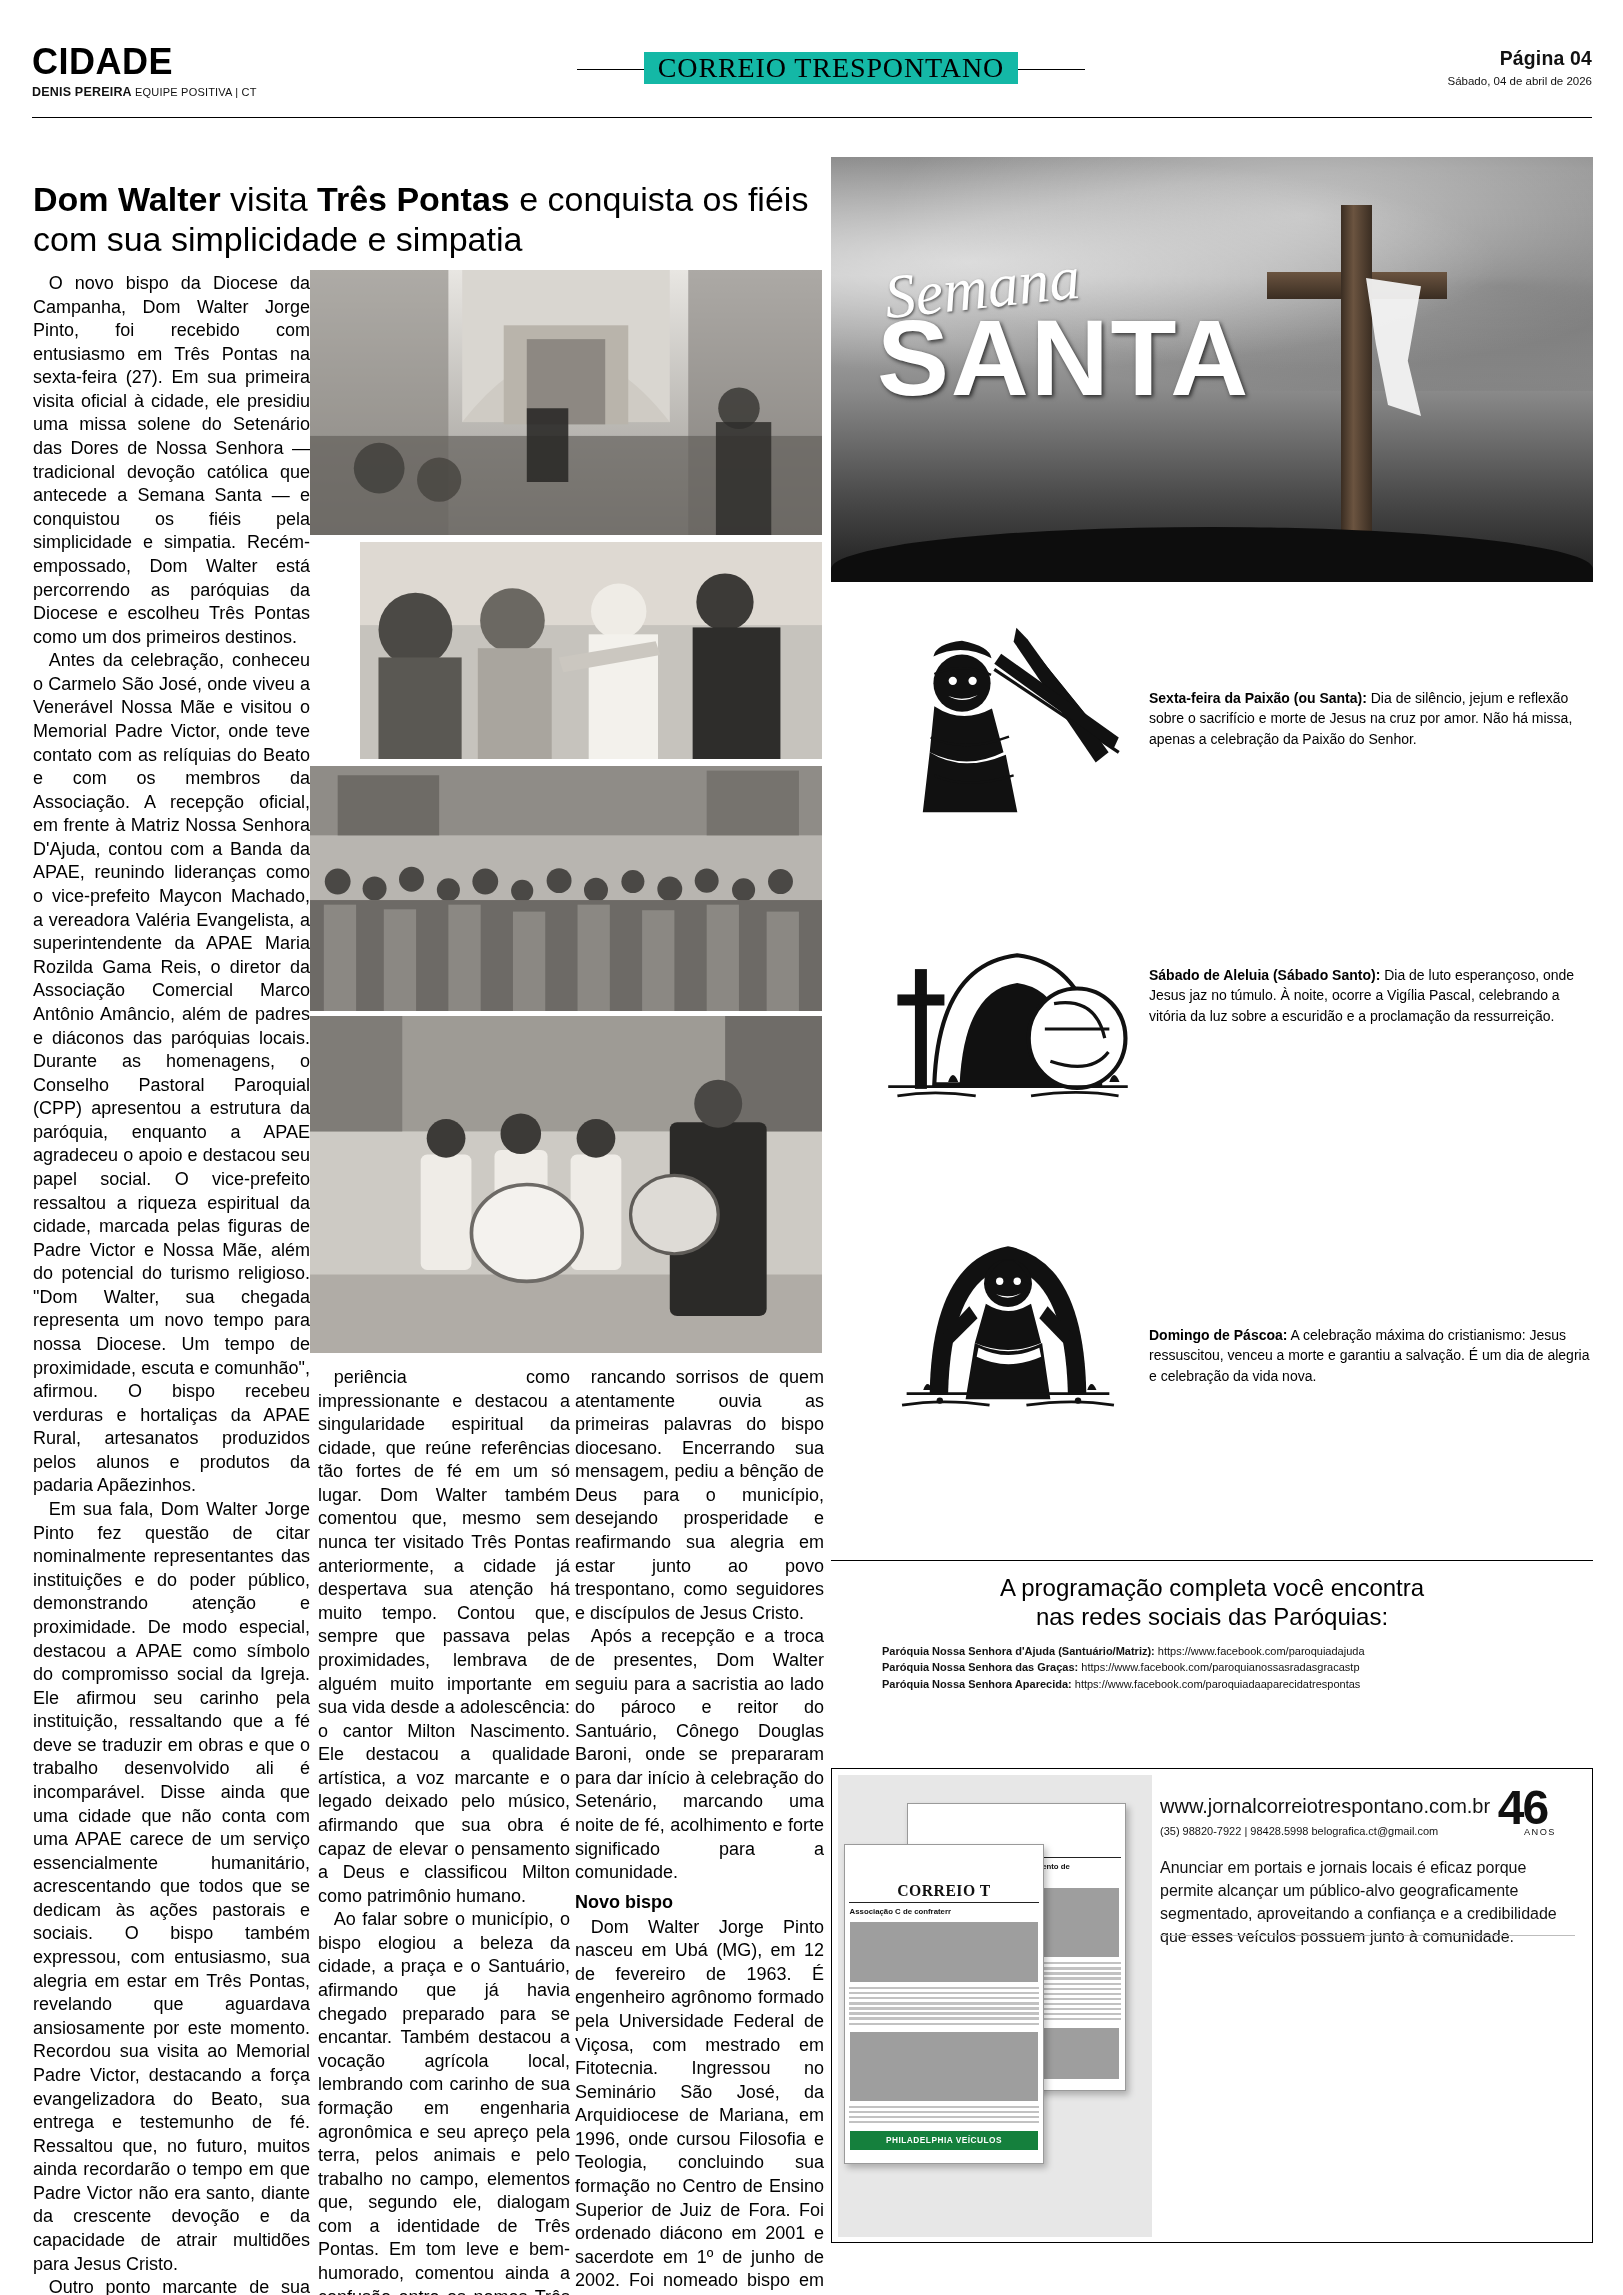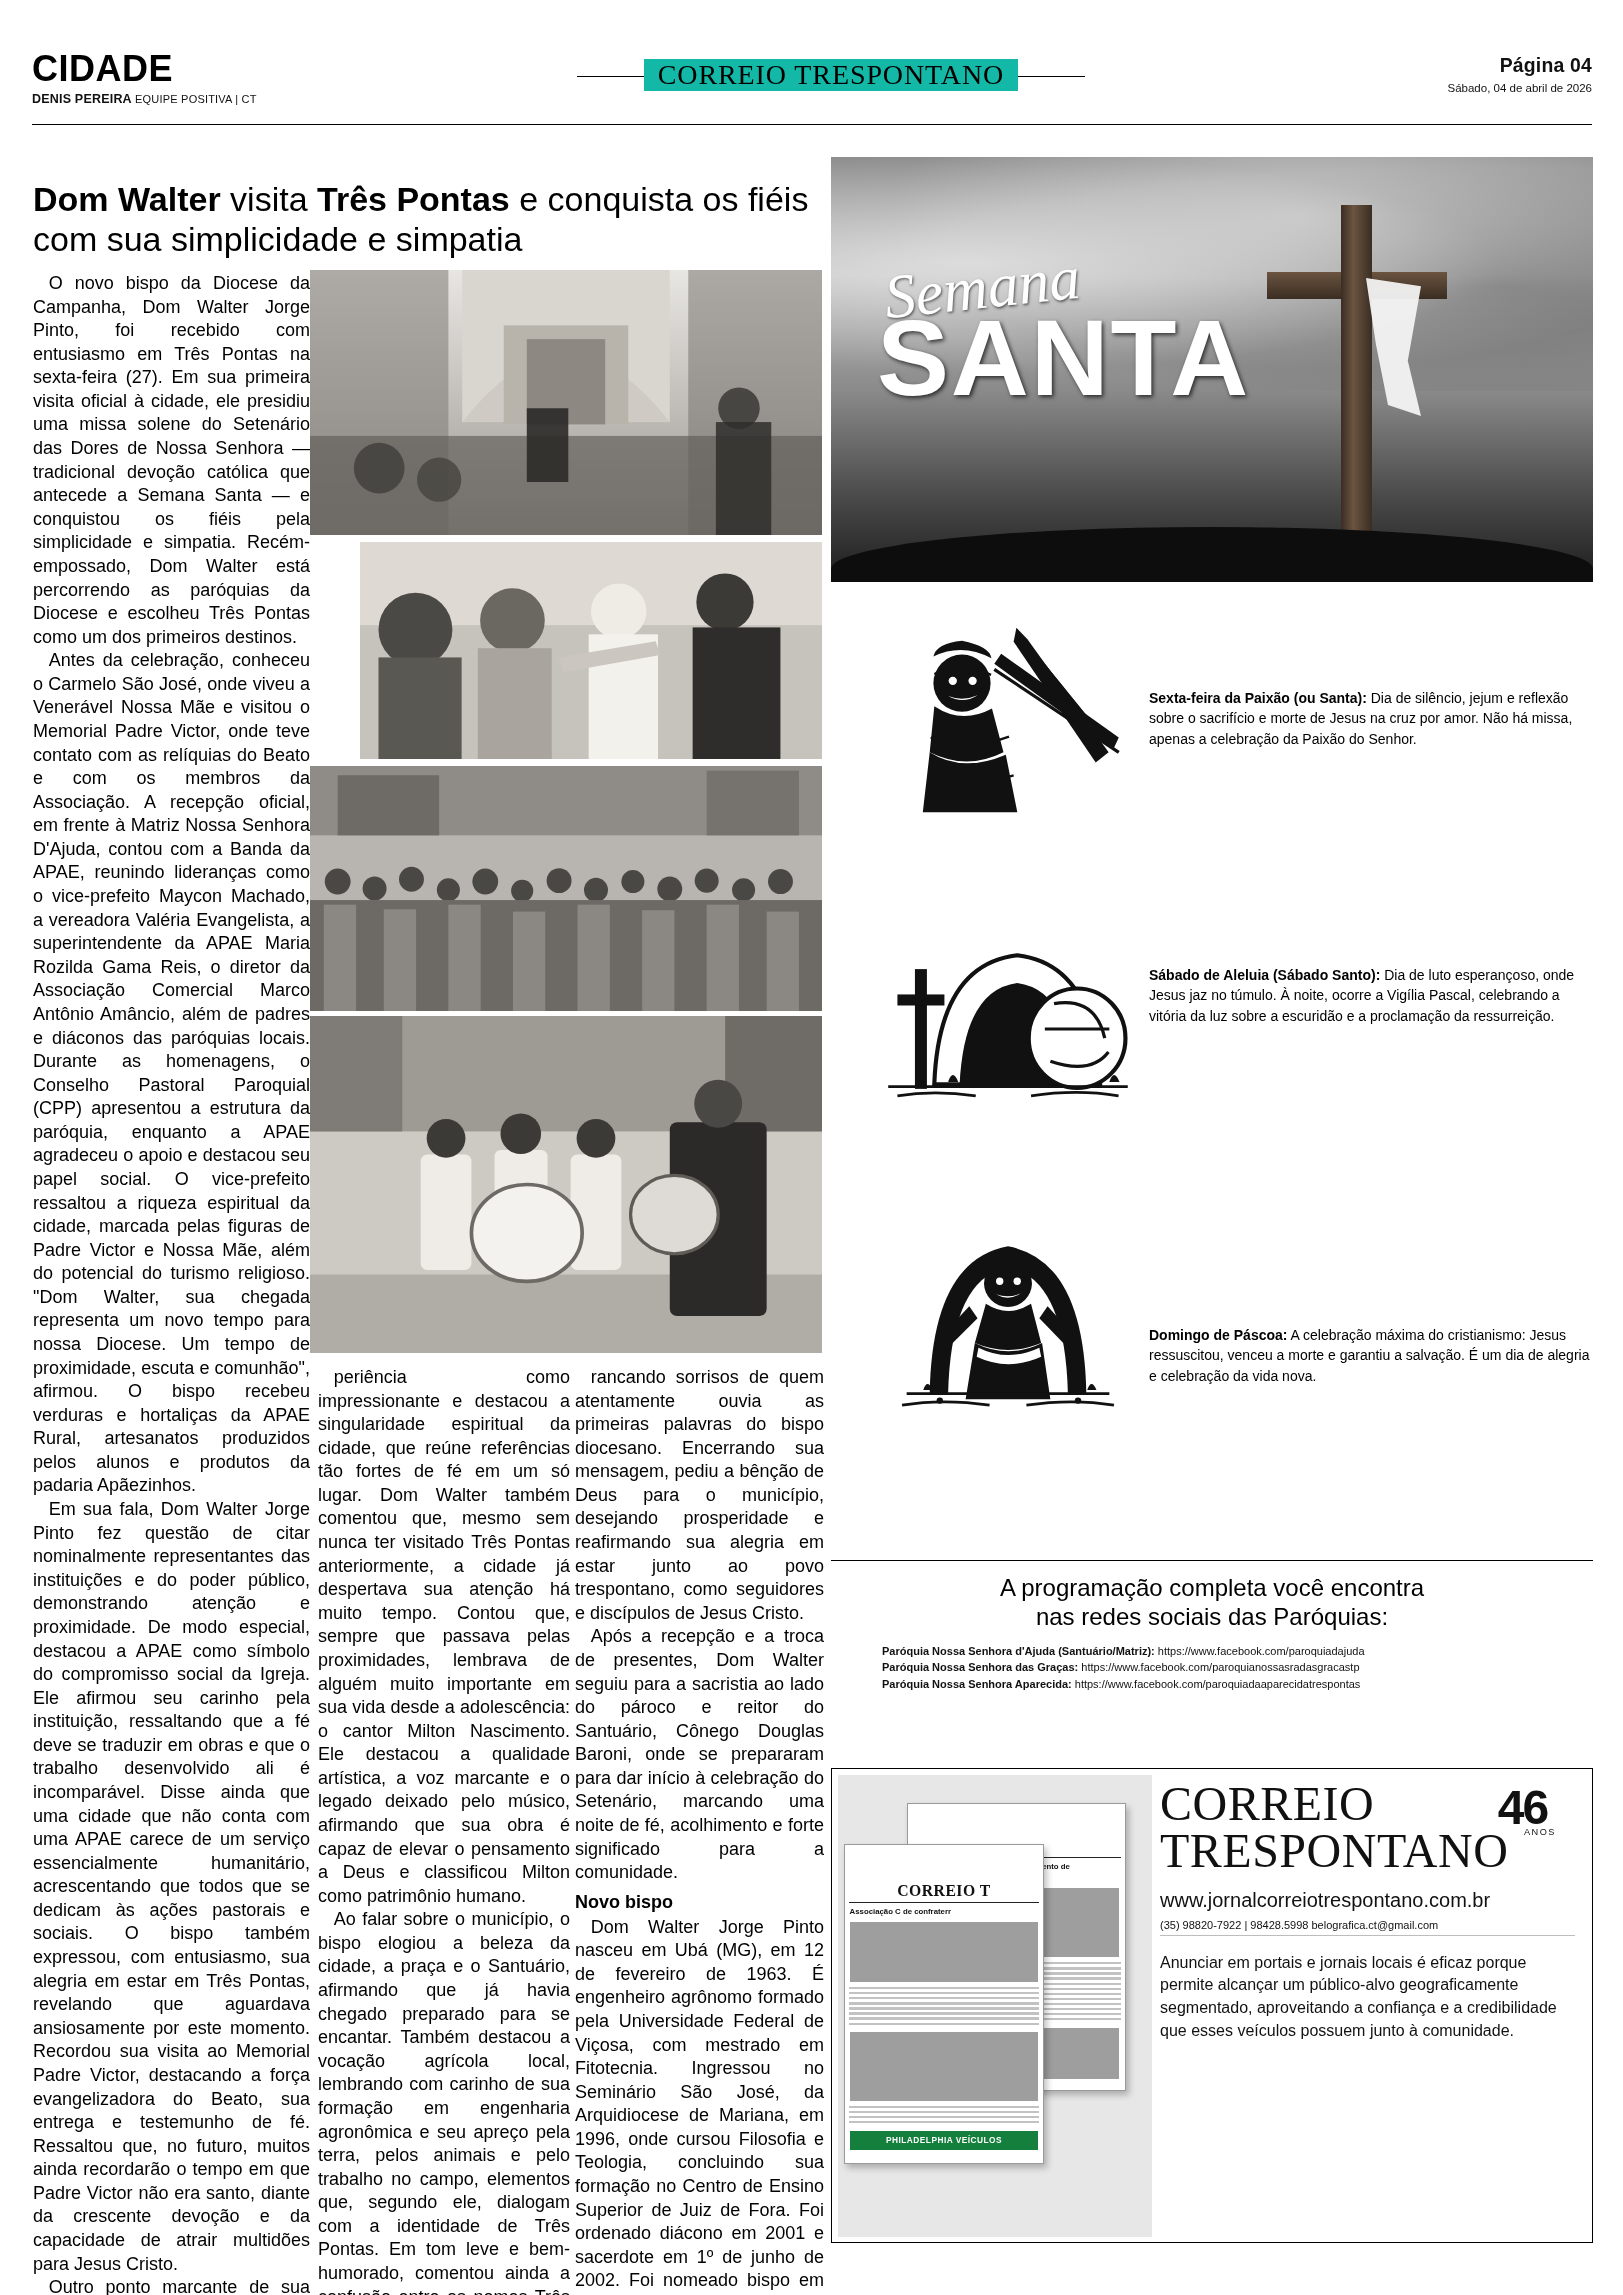--- a/index.html
+++ b/index.html
@@ -21,21 +21,21 @@
     width: 1623px;
     height: 2295px;
     background: #fff;
     box-sizing: border-box;
     padding: 0;
   }
 
   
   .masthead {
     position: absolute;
-    left: 32px; top: 51px;
+    left: 32px; top: 44px;
     width: 1560px;
     height: 74px;
     border-bottom: 1.8px solid #000;
     box-sizing: border-box;
   }
   .mh-left { position: absolute; left: 0; top: 0; }
   .mh-section {
     font-family: "Liberation Sans", sans-serif;
     font-weight: bold;
     font-size: 36px;
@@ -662,24 +662,20 @@
         </div>
         <div style="margin:2.8px 4.6px; background:#15803d; color:#fff; font-weight:bold; font-size:8.3px; text-align:center; padding:4.6px 1.8px; letter-spacing:0.5px;">PHILADELPHIA VEÍCULOS</div>
       </div>
     </div>
 
     <div class="ad-right">
       <div class="ad-anos">
         <div class="num">46</div>
         <div class="lbl">ANOS</div>
       </div>
-      <div class="ad-brand">
-        <div>CORREIO</div>
-        <div>TRESPONTANO</div>
-      </div>
       <div class="ad-site">www.jornalcorreiotrespontano.com.br</div>
       <div class="ad-contact">(35) 98820-7922 | 98428.5998   belografica.ct@gmail.com</div>
       <div class="ad-copy">Anunciar em portais e jornais locais é eficaz porque permite alcançar um público-alvo geograficamente segmentado, aproveitando a confiança e a credibilidade que esses veículos possuem junto à comunidade.</div>
     </div>
     <div class="ad-sep"></div>
   </div>
 
 </div>
 
 

